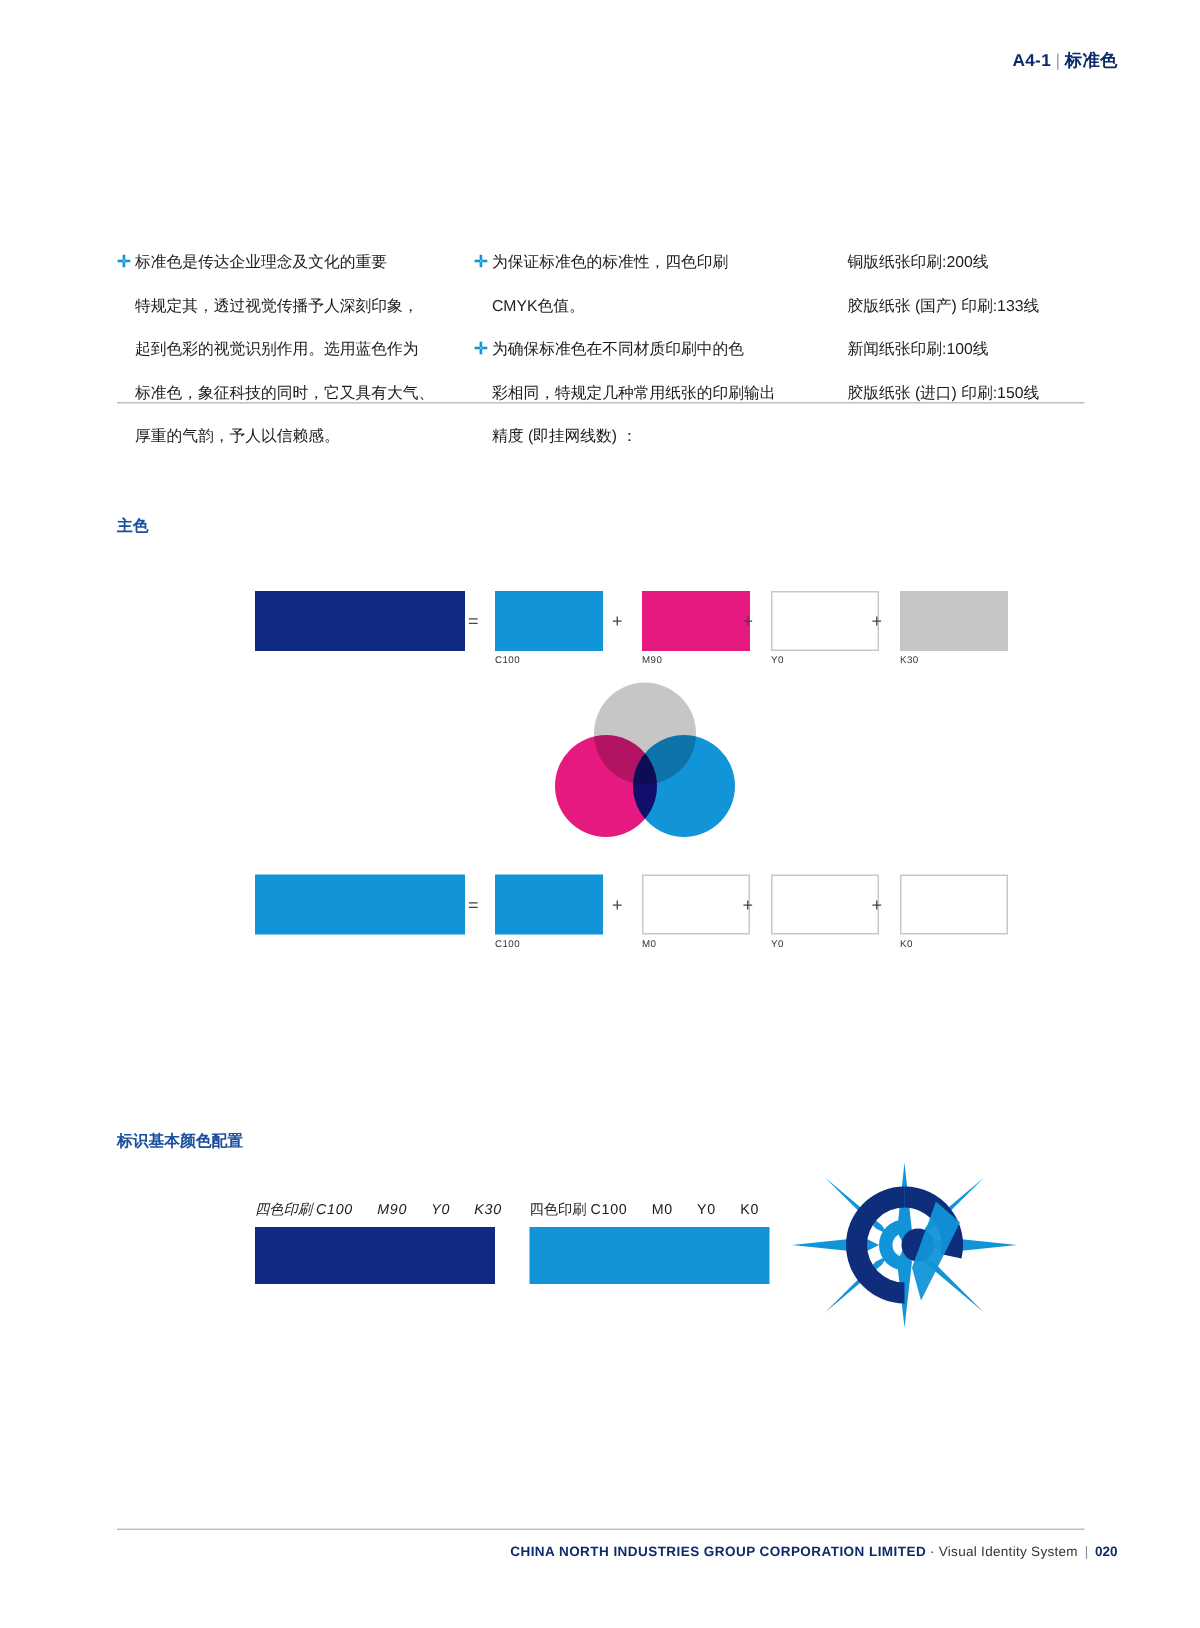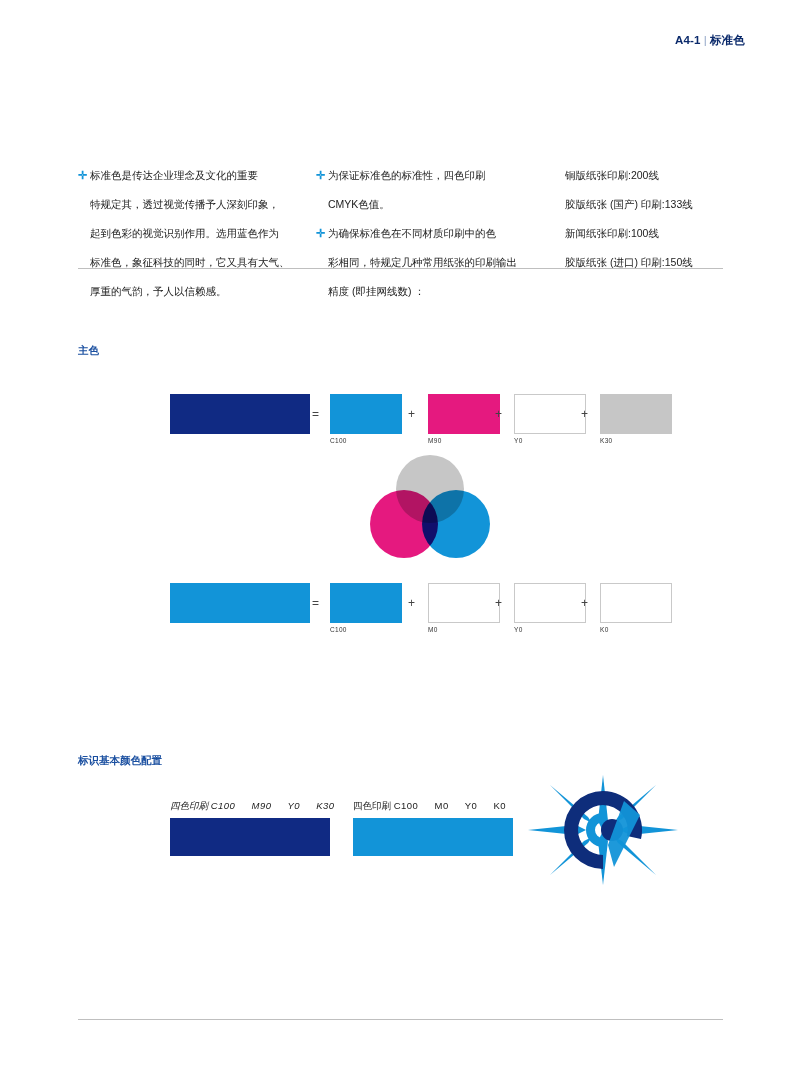--- a/index.html
+++ b/index.html
@@ -378,14 +378,20 @@
 
       <path d="M75 38 A17 17 0 0 0 75 72 L75 63 A8 8 0 0 1 75 47 Z" fill="#1294d8"></path>
 
       <circle cx="84" cy="55" r="11" fill="#0e2d7b"></circle>
 
       <path d="M96 26 L112 40 L86 92 L80 70 Z" fill="#1294d8" opacity="0.95"></path>
     </svg>
   </div>
 
   <div class="footer-rule"></div>
+  <div class="footer">
+    <span class="brand">CHINA NORTH INDUSTRIES GROUP CORPORATION LIMITED</span>
+    <span class="vis">· Visual Identity System</span>
+    <span class="bar">|</span>
+    <span class="pagenum">020</span>
+  </div>
 
 </div>
 
 </body></html>

